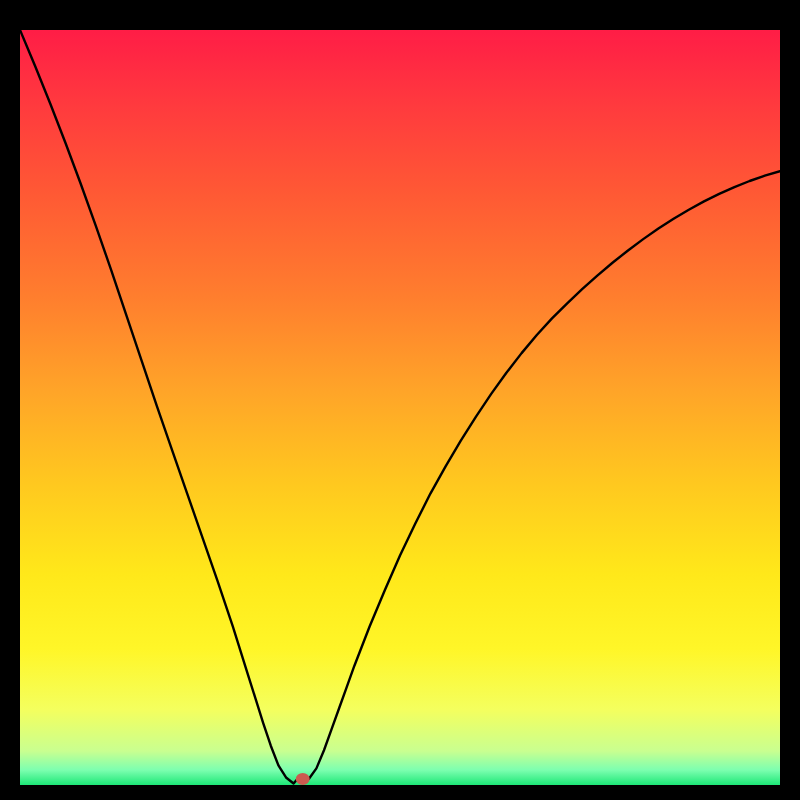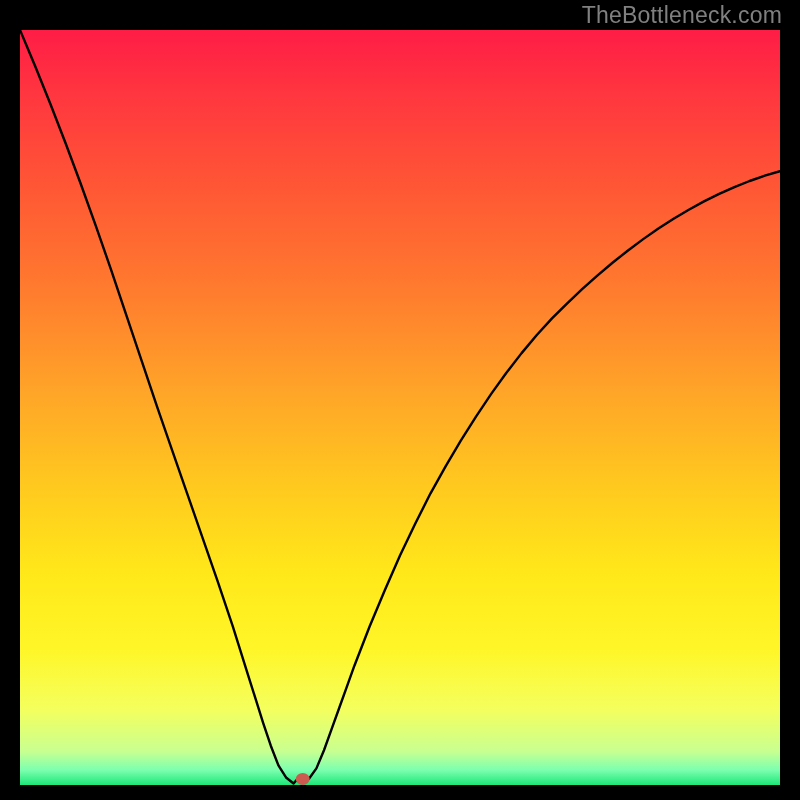--- a/index.html
+++ b/index.html
@@ -32,21 +32,20 @@
     top: 30px;
     width: 760px;
     height: 755px;
     display: block;
   }
 </style>
 </head>
 <body>
 <div class="frame">
 
-  <div class="watermark">TheBottleneck.com</div>
 
   <svg class="plot" viewBox="0 0 760 755" preserveAspectRatio="none">
     <defs>
       <linearGradient id="bg-grad" x1="0" y1="0" x2="0" y2="1">
           <stop offset="0.00%" stop-color="#ff1d46"></stop>
           <stop offset="10.00%" stop-color="#ff3a3e"></stop>
           <stop offset="22.00%" stop-color="#ff5a34"></stop>
           <stop offset="35.00%" stop-color="#ff7d2e"></stop>
           <stop offset="48.00%" stop-color="#ffa528"></stop>
           <stop offset="60.00%" stop-color="#ffc81f"></stop>

